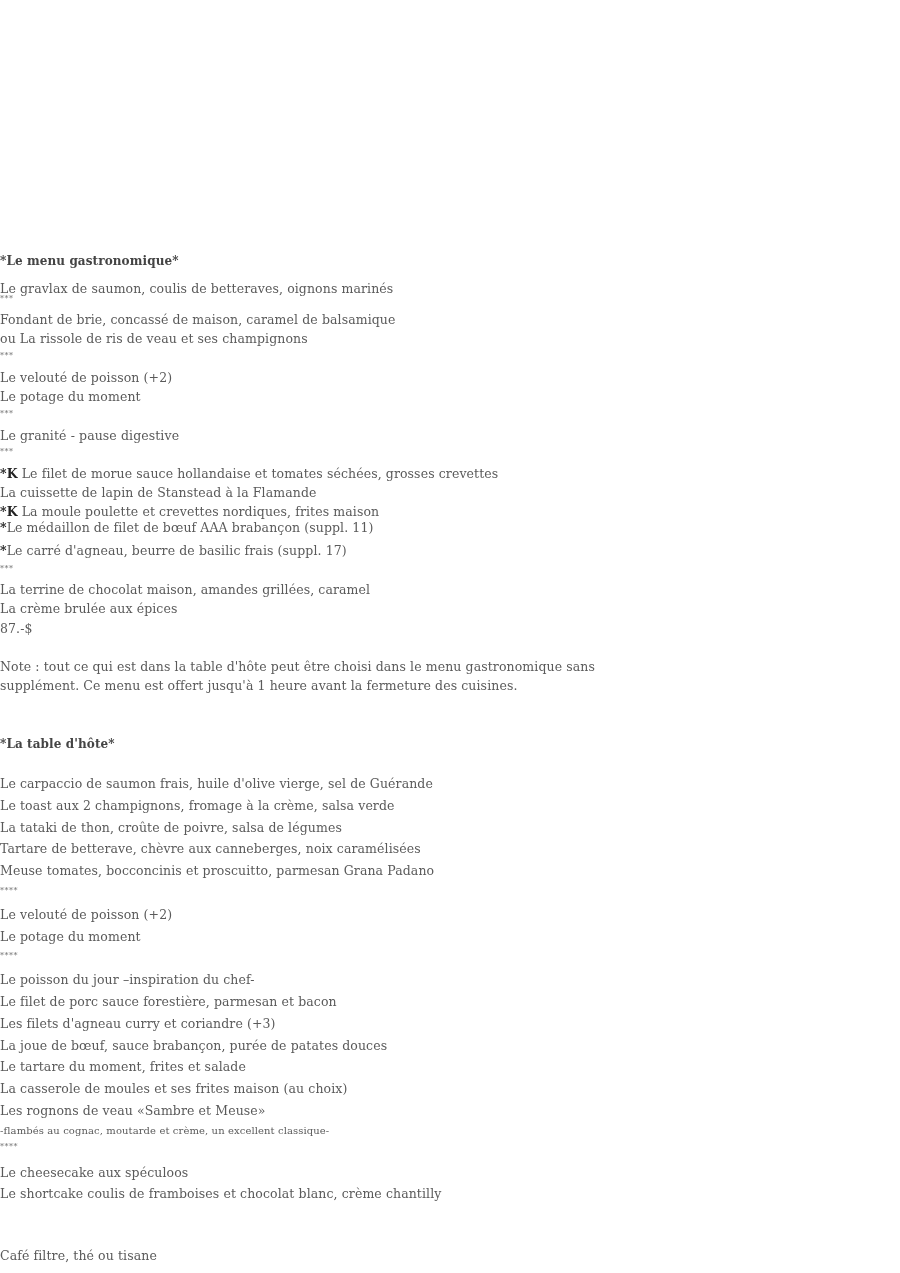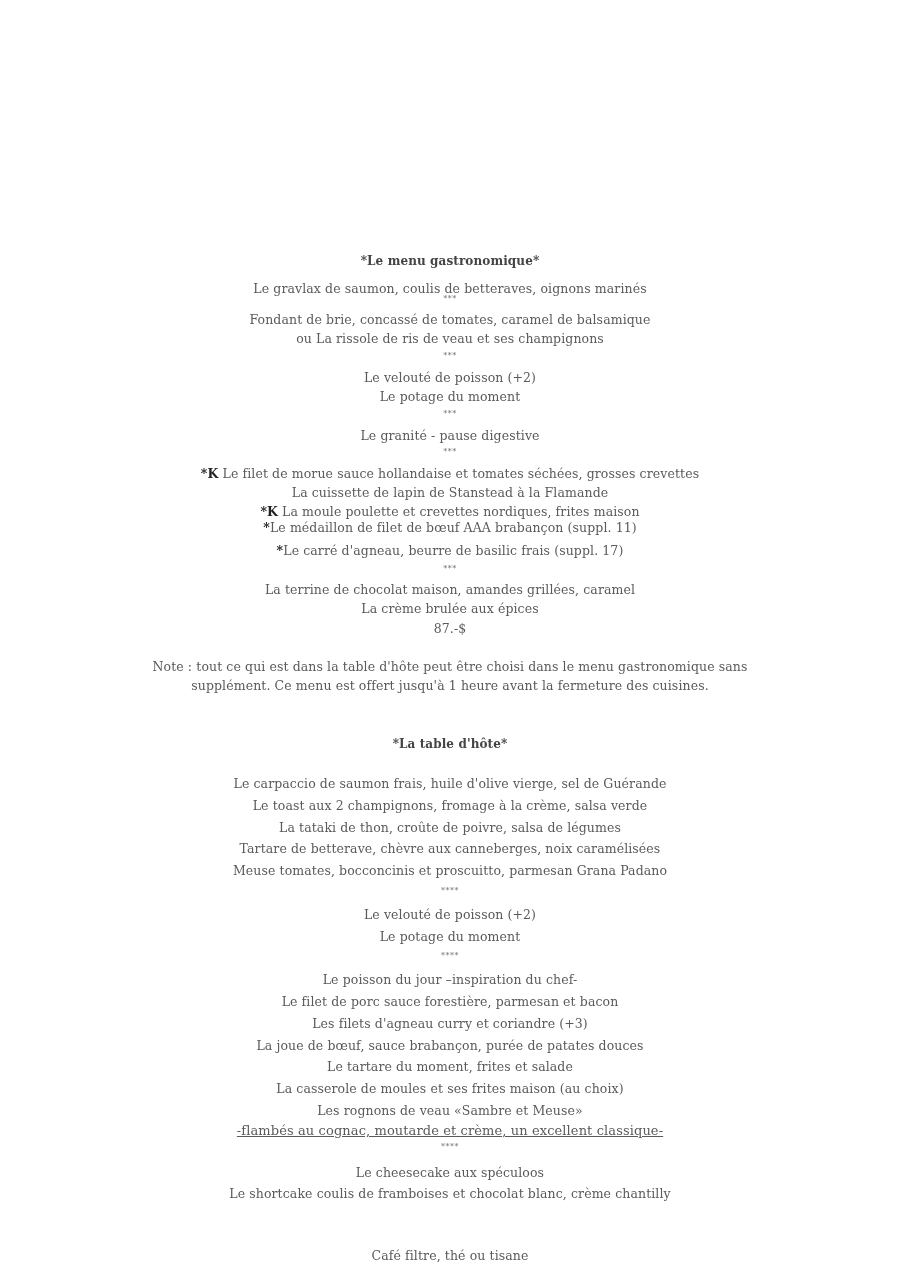--- a/index.html
+++ b/index.html
@@ -1,31 +1,31 @@
 <!DOCTYPE html>
 <html><head>
 <meta charset="utf-8">
 <style>
   html, body { margin: 0; padding: 0; background: #ffffff; }
   body { width: 900px; height: 1273px; position: relative; overflow: hidden;
          font-family: "DejaVu Serif", "Liberation Serif", serif; color: #5a5a5a; }
-  .line { position: absolute; left: 0; width: 900px; text-align: center;
+  .line { position: absolute; left: 0; width: 900px; 
           font-size: 12.5px; line-height: 16px; white-space: nowrap; letter-spacing: 0.1px; }
   .title { font-weight: bold; color: #444444; font-size: 12px; }
   .sep { font-size: 8px; line-height: 10px; color: #666; letter-spacing: 0.5px; }
-  .small { font-size: 13px; line-height: 12px; text-decoration: underline; }
+  .small { font-size: 10px; line-height: 12px; }
   .mark { font-weight: bold; color: #222; }
 </style>
 </head>
 <body>
 
 <div class="line title" style="top:253px">*Le menu gastronomique*</div>
 <div class="line" style="top:281px">Le gravlax de saumon, coulis de betteraves, oignons marinés</div>
 <div class="line sep" style="top:294px">***</div>
-<div class="line" style="top:312px">Fondant de brie, concassé de tomates, caramel de balsamique</div>
+<div class="line" style="top:312px">Fondant de brie, concassé de maison, caramel de balsamique</div>
 <div class="line" style="top:331px">ou La rissole de ris de veau et ses champignons</div>
 <div class="line sep" style="top:351px">***</div>
 <div class="line" style="top:370px">Le velouté de poisson (+2)</div>
 <div class="line" style="top:389px">Le potage du moment</div>
 <div class="line sep" style="top:409px">***</div>
 <div class="line" style="top:428px">Le granité - pause digestive</div>
 <div class="line sep" style="top:447px">***</div>
 
 <div class="line" style="top:466px"><span class="mark">*K</span><span> Le filet de morue sauce hollandaise et tomates séchées, grosses crevettes</span></div>
 <div class="line" style="top:485px"><span>La cuissette de lapin de Stanstead à la Flamande</span></div>

